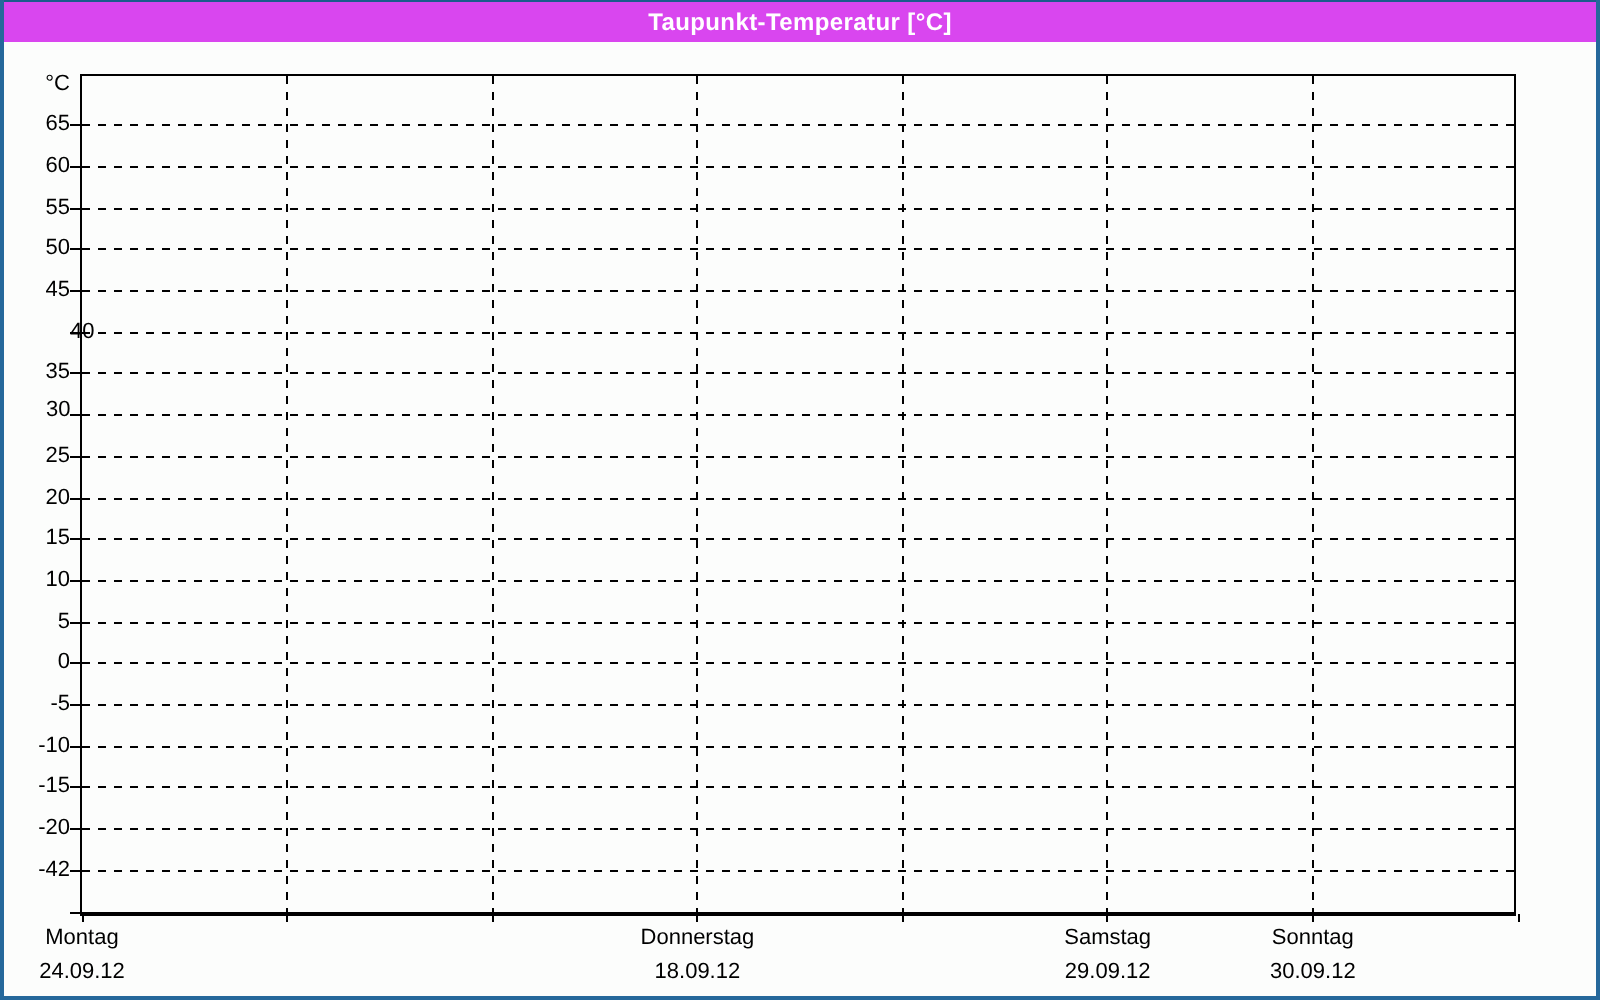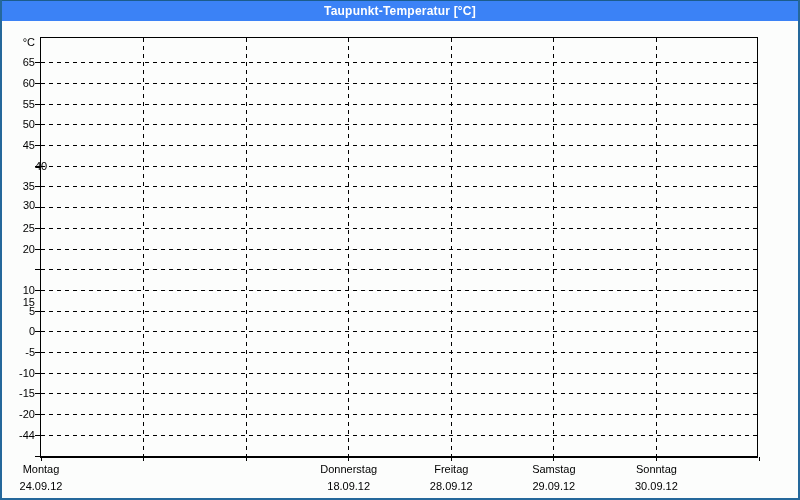--- a/index.html
+++ b/index.html
@@ -12,21 +12,21 @@
     height: 500px;
     background: #fcfdfc;
     border-left: 2px solid #25689b;
     border-right: 2px solid #25689b;
     border-bottom: 2px solid #25689b;
     overflow: hidden;
   }
 
   .titlebar {
     height: 21px;
-    background: #3b82f6;
+    background: #d946ef;
     border-top: 1px solid #1b5c8c;
     color: #ffffff;
     font-size: 12px;
     font-weight: bold;
     display: flex;
     align-items: center;
     justify-content: center;
     letter-spacing: 0.2px;
   }
 
@@ -150,21 +150,21 @@
         <div class="ytick" style="top: 169.183px;"></div>
         <div class="ytick-label" style="top: 161px; padding-left: 22px;">30</div>
         <div class="hgrid" style="top: 189.876px;"></div>
         <div class="ytick" style="top: 189.876px;"></div>
         <div class="ytick-label" style="top: 183.876px;">25</div>
         <div class="hgrid" style="top: 210.569px;"></div>
         <div class="ytick" style="top: 210.569px;"></div>
         <div class="ytick-label" style="top: 204.569px;">20</div>
         <div class="hgrid" style="top: 231.262px;"></div>
         <div class="ytick" style="top: 231.262px;"></div>
-        <div class="ytick-label" style="top: 225.262px; margin-top: 33px;">15</div>
+        <div class="ytick-label" style="top: 225.262px;">15</div>
         <div class="hgrid" style="top: 251.955px;"></div>
         <div class="ytick" style="top: 251.955px;"></div>
         <div class="ytick-label" style="top: 245.955px;">10</div>
         <div class="hgrid" style="top: 272.649px;"></div>
         <div class="ytick" style="top: 272.649px;"></div>
         <div class="ytick-label" style="top: 266.649px;">5</div>
         <div class="hgrid" style="top: 293.342px;"></div>
         <div class="ytick" style="top: 293.342px;"></div>
         <div class="ytick-label" style="top: 287.342px;">0</div>
         <div class="hgrid" style="top: 314.035px;"></div>
@@ -174,21 +174,21 @@
         <div class="ytick" style="top: 334.728px;"></div>
         <div class="ytick-label" style="top: 328.728px;">-10</div>
         <div class="hgrid" style="top: 355.421px;"></div>
         <div class="ytick" style="top: 355.421px;"></div>
         <div class="ytick-label" style="top: 349.421px;">-15</div>
         <div class="hgrid" style="top: 376.114px;"></div>
         <div class="ytick" style="top: 376.114px;"></div>
         <div class="ytick-label" style="top: 370.114px;">-20</div>
         <div class="hgrid" style="top: 396.807px;"></div>
         <div class="ytick" style="top: 396.807px;"></div>
-        <div class="ytick-label" style="top: 390.807px;">-44</div>
+        <div class="ytick-label" style="top: 390.807px;">-42</div>
         <div class="ytick" style="top: 417.5px;"></div>
         <div class="ytick-label" style="top: 430px; margin-top: 40px;">-30</div>
         <div class="xtick" style="left: 0px;"></div>
         <div class="vgrid" style="left: 102.071px;"></div>
         <div class="xtick" style="left: 102.071px;"></div>
         <div class="vgrid" style="left: 204.643px;"></div>
         <div class="xtick" style="left: 204.643px;"></div>
         <div class="vgrid" style="left: 307.214px;"></div>
         <div class="xtick" style="left: 307.214px;"></div>
         <div class="vgrid" style="left: 409.786px;"></div>
@@ -199,24 +199,20 @@
         <div class="xtick" style="left: 614.929px;"></div>
         <div class="xtick" style="left: 717.5px;"></div>
         <div class="day-label" style="left: -55px;">
           <div class="day">Montag</div>
           <div class="date">24.09.12</div>
         </div>
         <div class="day-label" style="left: 252.714px;">
           <div class="day">Donnerstag</div>
           <div class="date">18.09.12</div>
         </div>
-        <div class="day-label" style="left: 355.286px;">
-          <div class="day">Freitag</div>
-          <div class="date">28.09.12</div>
-        </div>
         <div class="day-label" style="left: 457.857px;">
           <div class="day">Samstag</div>
           <div class="date">29.09.12</div>
         </div>
         <div class="day-label" style="left: 560.429px;">
           <div class="day">Sonntag</div>
           <div class="date">30.09.12</div>
         </div>
       </div>
   </div>

